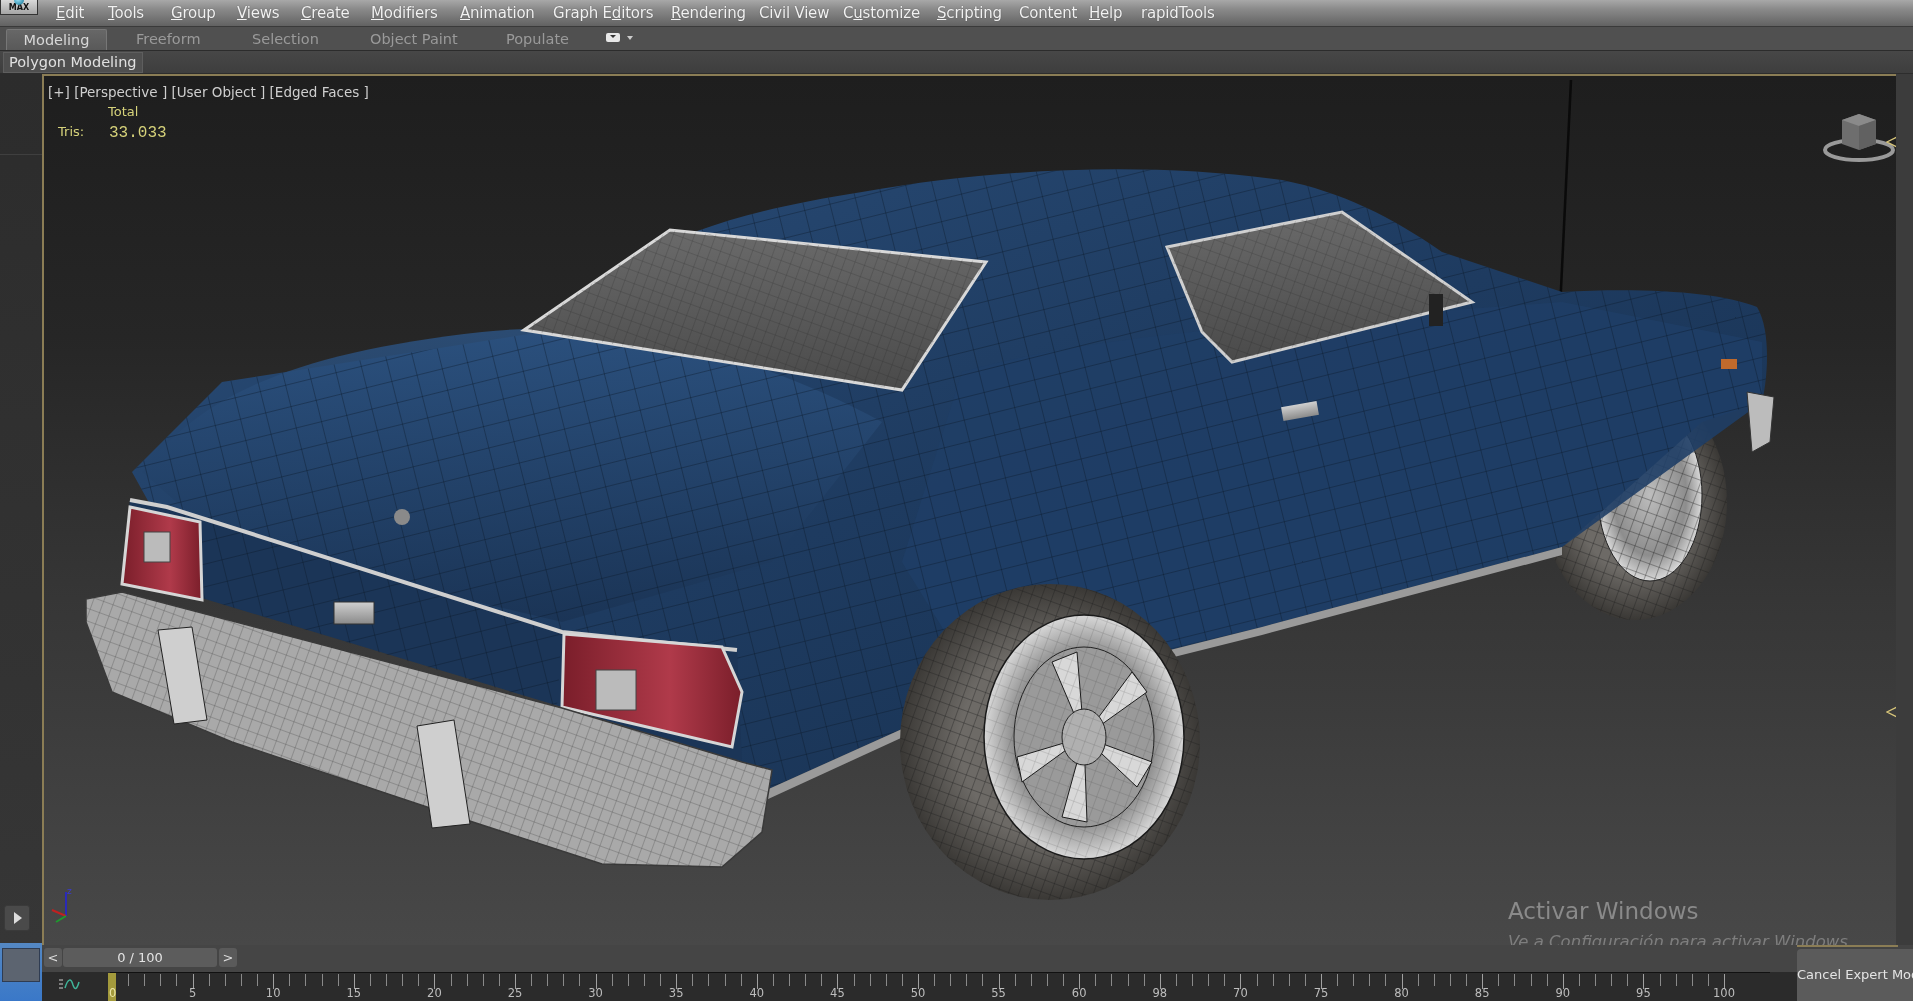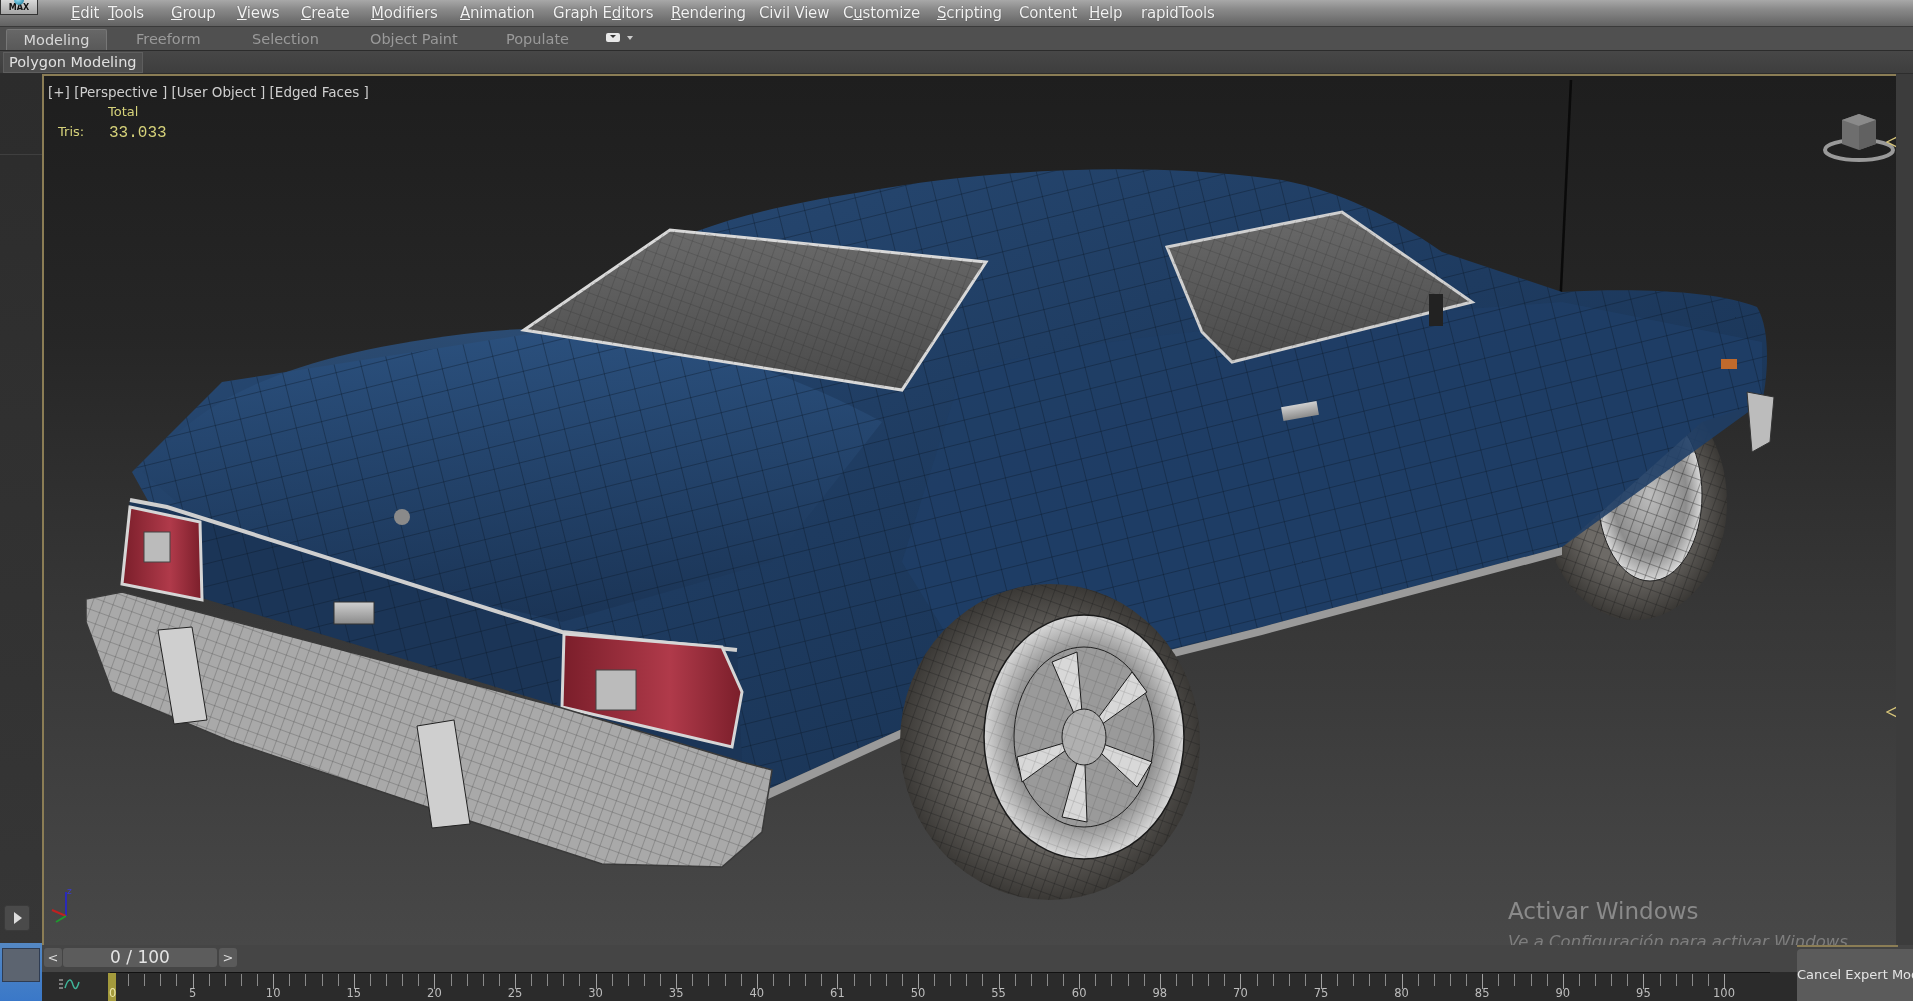--- a/index.html
+++ b/index.html
@@ -99,21 +99,21 @@
   
   #timeslider-row {
     position:absolute; left:42px; top:945px; width:1755px; height:27px; background:#454545;
   }
   .ts-btn {
     position:absolute; top:3px; width:18px; height:19px; background:#5a5a5a; border-radius:3px;
     font-size:13px; color:#ddd; text-align:center; line-height:19px;
   }
   #ts-slider {
     position:absolute; left:21px; top:3px; width:154px; height:19px; background:#5c5c5c;
-    border-radius:3px; text-align:center; font-size:17px; line-height:19px; color:#e4e4e4;
+    border-radius:3px; text-align:center; font-size:13px; line-height:19px; color:#e4e4e4;
   }
   #key-swatch-area {
     position:absolute; left:0; top:943px; width:42px; height:58px;
     background:linear-gradient(#5488c4,#3a78c8);
   }
   #key-swatch {
     position:absolute; left:2px; top:5px; width:36px; height:32px; background:#5c6470;
     border:1px solid #2f3c52;
   }
   
@@ -137,21 +137,21 @@
 </style>
 </head>
 <body>
 
 <div id="menubar">
   <div id="max-logo">
     <span class="orb"></span>
     <span>MAX</span>
   </div>
   <div id="menu-items">
-      <div class="menu-item" style="left: 56px; margin-left: 15px;"><u>E</u>dit</div>
+      <div class="menu-item" style="left: 56px;"><u>E</u>dit</div>
       <div class="menu-item" style="left: 108px;"><u>T</u>ools</div>
       <div class="menu-item" style="left: 171px;"><u>G</u>roup</div>
       <div class="menu-item" style="left: 237px;"><u>V</u>iews</div>
       <div class="menu-item" style="left: 301px;"><u>C</u>reate</div>
       <div class="menu-item" style="left: 371px;"><u>M</u>odifiers</div>
       <div class="menu-item" style="left: 460px;"><u>A</u>nimation</div>
       <div class="menu-item" style="left: 553px;">Graph E<u>d</u>itors</div>
       <div class="menu-item" style="left: 671px;"><u>R</u>endering</div>
       <div class="menu-item" style="left: 759px;">Civil View</div>
       <div class="menu-item" style="left: 843px;">C<u>u</u>stomize</div>
@@ -460,21 +460,21 @@
       <div class="tick" style="left: 1665.88px;"></div>
       <div class="tick major" style="left: 1682px;"></div>
       <div class="tick-label" style="left: 150.6px;">5</div>
       <div class="tick-label" style="left: 231.2px;">10</div>
       <div class="tick-label" style="left: 311.8px;">15</div>
       <div class="tick-label" style="left: 392.4px;">20</div>
       <div class="tick-label" style="left: 473px;">25</div>
       <div class="tick-label" style="left: 553.6px;">30</div>
       <div class="tick-label" style="left: 634.2px;">35</div>
       <div class="tick-label" style="left: 714.8px;">40</div>
-      <div class="tick-label" style="left: 795.4px;">61</div>
+      <div class="tick-label" style="left: 795.4px;">45</div>
       <div class="tick-label" style="left: 876px;">50</div>
       <div class="tick-label" style="left: 956.6px;">55</div>
       <div class="tick-label" style="left: 1037.2px;">60</div>
       <div class="tick-label" style="left: 1117.8px;">98</div>
       <div class="tick-label" style="left: 1198.4px;">70</div>
       <div class="tick-label" style="left: 1279px;">75</div>
       <div class="tick-label" style="left: 1359.6px;">80</div>
       <div class="tick-label" style="left: 1440.2px; text-align: center;">85</div>
       <div class="tick-label" style="left: 1520.8px;">90</div>
       <div class="tick-label" style="left: 1601.4px;">95</div>

